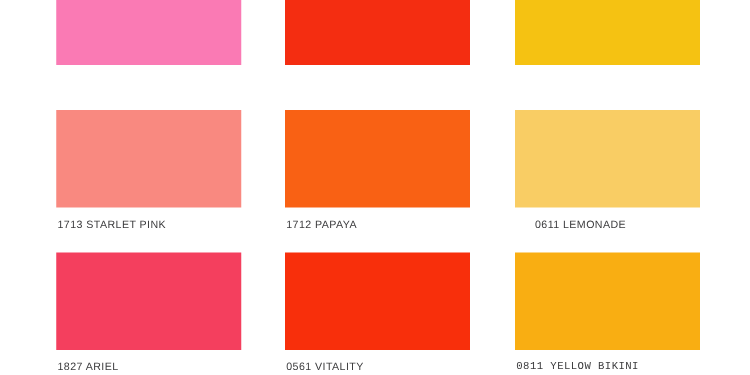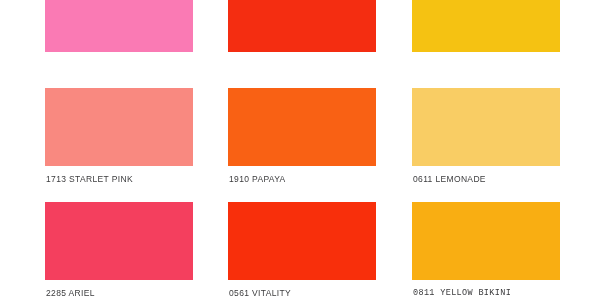--- a/index.html
+++ b/index.html
@@ -73,31 +73,31 @@
     <div class="swatch-label" style="color: rgb(59, 59, 61);">0711 SULFER</div>
   </div>
 
   <div class="swatch-cell col-0 row-1">
     <div class="swatch-chip" style="background: rgb(249, 137, 128);"></div>
     <div class="swatch-label" style="color: rgb(59, 59, 61);">1713 STARLET PINK</div>
   </div>
 
   <div class="swatch-cell col-1 row-1">
     <div class="swatch-chip" style="background: rgb(249, 97, 20);"></div>
-    <div class="swatch-label" style="color: rgb(59, 59, 61);">1910 PAPAYA</div>
+    <div class="swatch-label" style="color: rgb(59, 59, 61);">1712 PAPAYA</div>
   </div>
 
   <div class="swatch-cell col-2 row-1">
     <div class="swatch-chip" style="background: rgb(249, 205, 100);"></div>
-    <div class="swatch-label" style="color: rgb(59, 59, 61);">0611 LEMONADE</div>
+    <div class="swatch-label" style="color: rgb(59, 59, 61); margin-left: 15px;">0611 LEMONADE</div>
   </div>
 
   <div class="swatch-cell col-0 row-2">
     <div class="swatch-chip" style="background: rgb(244, 63, 94);"></div>
-    <div class="swatch-label" style="color: rgb(59, 59, 61);">2285 ARIEL</div>
+    <div class="swatch-label" style="color: rgb(59, 59, 61);">1827 ARIEL</div>
   </div>
 
   <div class="swatch-cell col-1 row-2">
     <div class="swatch-chip" style="background: rgb(248, 47, 11);"></div>
     <div class="swatch-label" style="color: rgb(59, 59, 61);">0561 VITALITY</div>
   </div>
 
   <div class="swatch-cell col-2 row-2">
     <div class="swatch-chip" style="background: rgb(249, 174, 18);"></div>
     <div class="swatch-label" style="color: rgb(59, 59, 61); font-family: Liberation Mono, monospace;">0811 YELLOW BIKINI</div>

